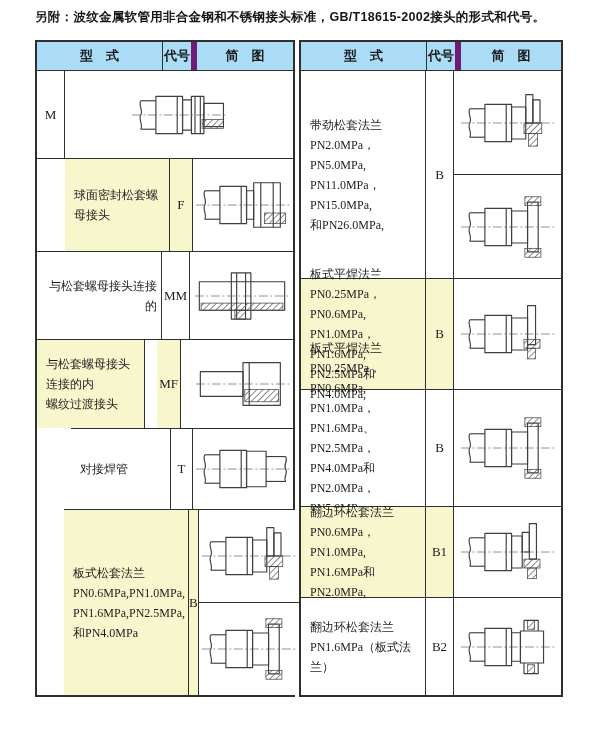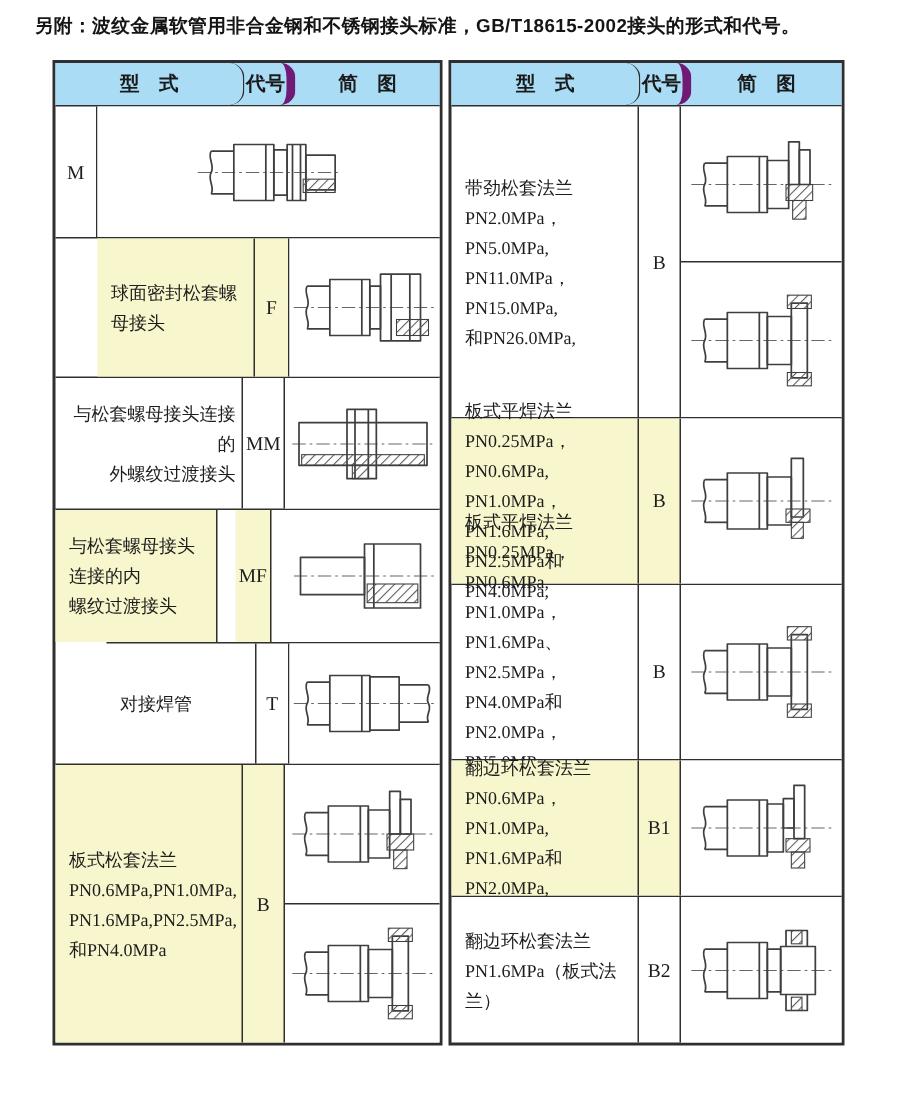--- a/index.html
+++ b/index.html
@@ -1,25 +1,25 @@
 <!DOCTYPE html>
 <html><head>
 <meta charset="utf-8">
 <style>
   html,body{margin:0;padding:0;background:#fff;}
   .page{position:relative;width:600px;height:740px;background:#ffffff;overflow:hidden;
         font-family:"Liberation Sans",sans-serif;color:#111;}
-  .title{position:absolute;left:23px;top:9px;width:540px;font-size:12.5px;font-weight:bold;
+  .title{position:absolute;left:35px;top:9px;width:540px;font-size:12.5px;font-weight:bold;
          letter-spacing:.3px;color:#151515;}
   .table-wrap{position:absolute;left:35px;top:40px;width:528px;height:657px;display:flex;gap:4px;}
   .half{box-sizing:border-box;border:2px solid #2f2f2f;display:flex;flex-direction:column;background:#fff;}
   .half.left{width:260px;}
   .half.right{width:264px;}
   .hdr{display:flex;height:28px;flex:0 0 28px;background:#aadcf5;}
-  .hdr .hcell{display:flex;align-items:center;justify-content:center;font-size:13px;font-weight:bold;color:#1a1a1a;border-radius:10px;}
+  .hdr .hcell{display:flex;align-items:center;justify-content:center;font-size:13px;font-weight:bold;color:#1a1a1a;}
   .hc-type{width:125px;border-right:1px solid #2f2f2f;}
   .hc-code{width:28px;border-right:6px solid #701a75;font-size:12px;}
   .hc-diag{flex:1;}
   .row{display:flex;border-top:1px solid #2f2f2f;box-sizing:border-box;}
   .c-type{width:125px;box-sizing:border-box;border-right:1px solid #2f2f2f;
           display:flex;flex-direction:column;justify-content:center;
           padding:4px 4px 4px 9px;font-family:"Liberation Serif","DejaVu Serif",serif;
           font-size:12px;line-height:20px;color:#1c1c1c;}
   .c-code{width:28px;box-sizing:border-box;border-right:1px solid #2f2f2f;
           display:flex;align-items:center;justify-content:center;
@@ -94,21 +94,20 @@
                   <line x1="76" y1="11" x2="76" y2="61" stroke="#3f3f3f" stroke-width="1.3" fill="none" stroke-linejoin="round"></line>
                   <line x1="90" y1="11" x2="90" y2="61" stroke="#3f3f3f" stroke-width="1.3" fill="none" stroke-linejoin="round"></line>
                   <rect x="80" y="45" width="24" height="12" fill="url(#h)" stroke="#3f3f3f" stroke-width="0.8"></rect>
                 </svg>
               </div>
             </div>
           </div>
           <div class="row" style="height: 88px; flex: 0 0 88px; text-align: right;">
             <div class="c-type">
               <div>与松套螺母接头连接的</div>
-              <div>外螺纹过渡接头</div>
             </div>
             <div class="c-code">MM</div>
             <div class="c-diag">
               <div class="sub">
                 <svg viewBox="0 0 112 72" width="100" height="64" xmlns="http://www.w3.org/2000/svg">
                   <defs>
                     <pattern id="h" width="5" height="5" patternUnits="userSpaceOnUse" patternTransform="rotate(45)">
                       <line x1="0" y1="0" x2="0" y2="5" stroke="#5a5a5a" stroke-width="1.6"></line>
                     </pattern>
                   </defs>
@@ -166,21 +165,21 @@
                   <rect x="30" y="15" width="30" height="42" stroke="#3f3f3f" stroke-width="1.3" fill="none" stroke-linejoin="round"></rect>
                   <line x1="54" y1="15" x2="54" y2="57" stroke="#3f3f3f" stroke-width="1.3" fill="none" stroke-linejoin="round"></line>
                   <rect x="60" y="16" width="22" height="40" stroke="#3f3f3f" stroke-width="1.3" fill="none" stroke-linejoin="round"></rect>
                   <line x1="82" y1="22" x2="104" y2="22" stroke="#3f3f3f" stroke-width="1.3" fill="none" stroke-linejoin="round"></line>
                   <line x1="82" y1="50" x2="104" y2="50" stroke="#3f3f3f" stroke-width="1.3" fill="none" stroke-linejoin="round"></line>
                   <path d="M104,22 c3,5 -3,9 0,14 c3,5 -3,9 0,14" stroke="#3f3f3f" stroke-width="1.3" fill="none" stroke-linejoin="round"></path>
                 </svg>
               </div>
             </div>
           </div>
-          <div class="row" style="height: 186px; flex: 0 0 186px;">
+          <div class="row" style="height: 186px; flex: 0 0 186px; margin-left: 27px;">
             <div class="c-type hl">
               <div>板式松套法兰</div>
               <div>PN0.6MPa,PN1.0MPa,</div>
               <div>PN1.6MPa,PN2.5MPa,</div>
               <div>和PN4.0MPa</div>
             </div>
             <div class="c-code hl">B</div>
             <div class="c-diag">
               <div class="sub">
                 <svg viewBox="0 0 112 72" width="100" height="64" xmlns="http://www.w3.org/2000/svg">

